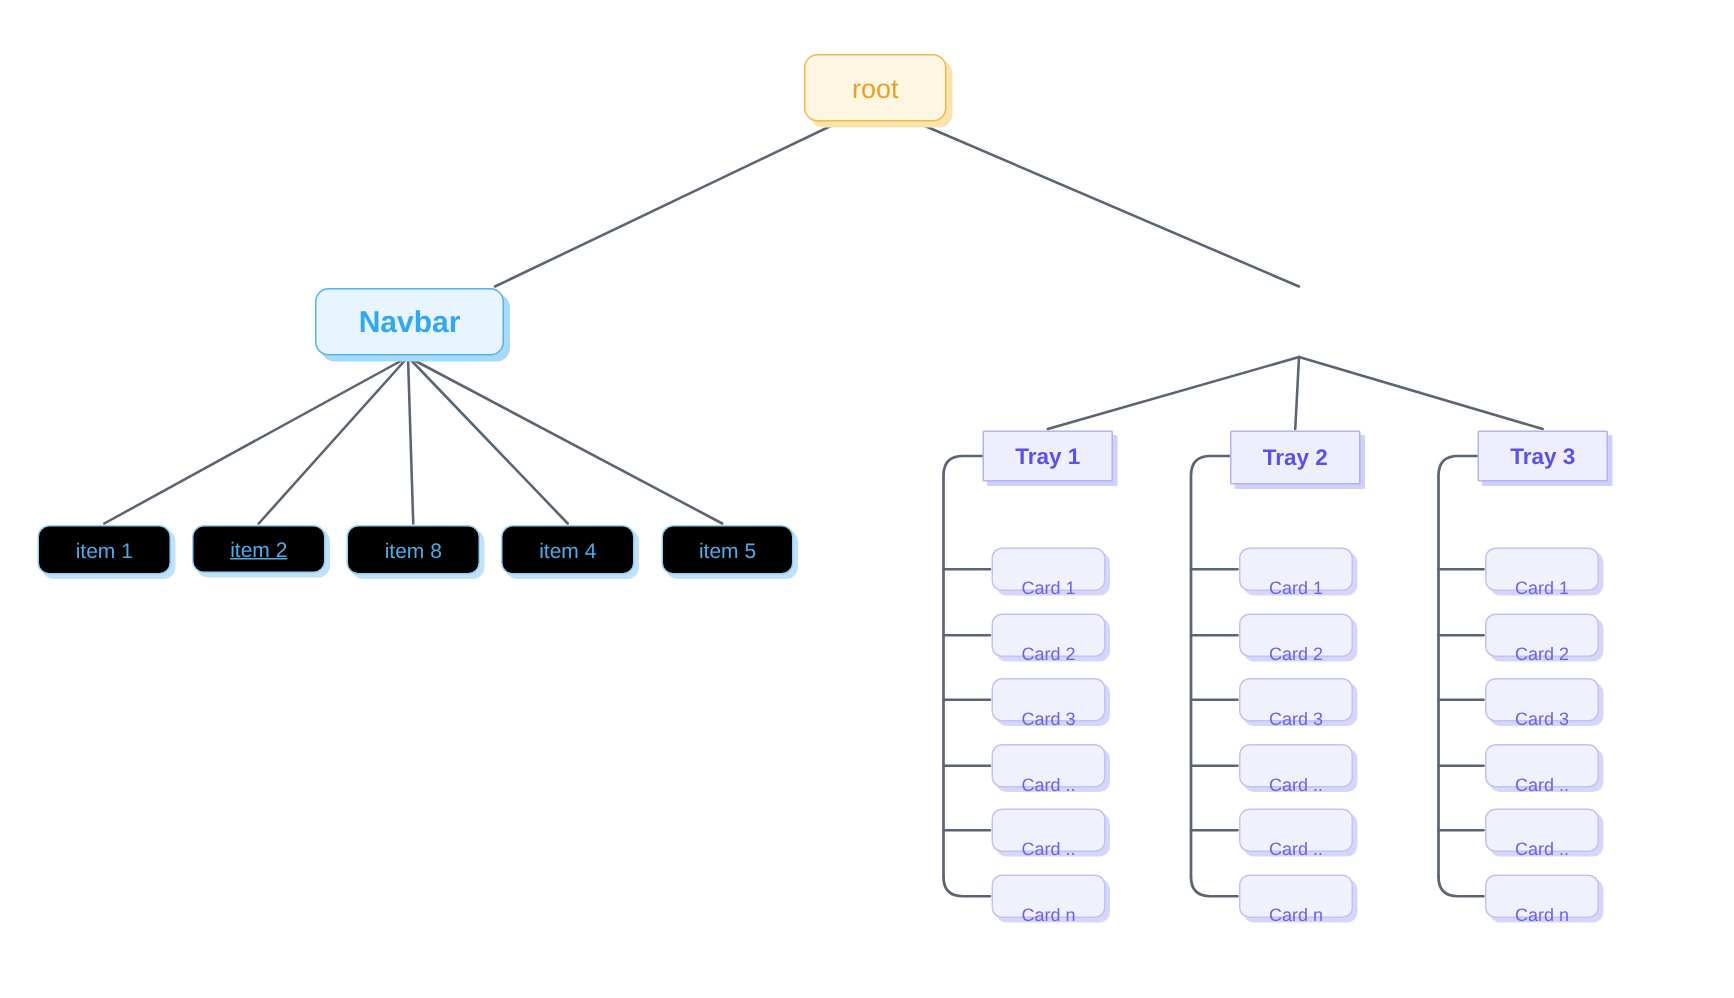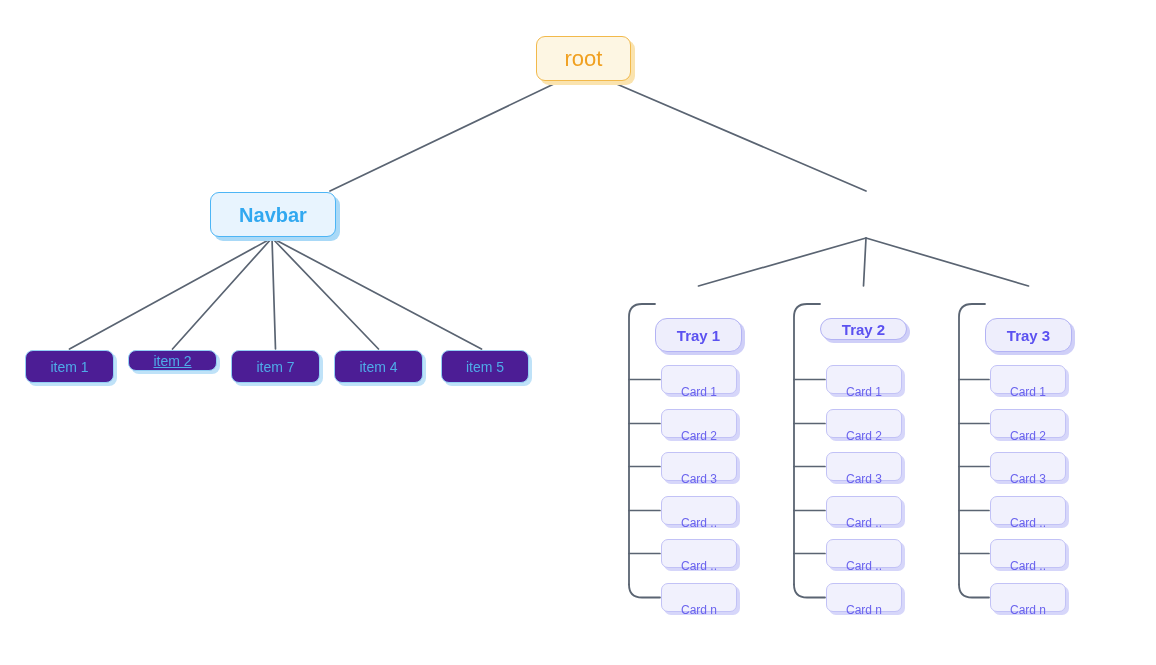--- a/index.html
+++ b/index.html
@@ -43,34 +43,34 @@
     line-height: 1;
   }
 
   
   .n-root {
     background: #fdf6e3;
     border-color: #f2b94b;
     color: #f0a020;
     box-shadow: 4px 4px 0 0 #fae3ae;
   }
-  .n-root .node-label { font-size: 22px; }
+  .n-root .node-label { font-size: 18px; }
 
   
   .n-navbar {
     background: #e8f4fe;
     border-color: #4db5f5;
     color: #31a8f0;
     box-shadow: 4px 4px 0 0 #a9d9f7;
   }
   .n-navbar .node-label { font-size: 20px; font-weight: bold; }
 
   
   .n-item {
-    background: #4c1d95;
+    background: #000000;
     border-color: #93d0f5;
     color: #4fabe8;
     box-shadow: 3px 3px 0 0 #bfe2f8;
     border-radius: 8px;
   }
   .n-item .node-label { font-size: 14px; }
 
   
   .n-traycontainer {
     background: #eeeefc;
@@ -79,22 +79,21 @@
     box-shadow: 4px 4px 0 0 #c7c7f6;
   }
   .n-traycontainer .node-label { font-size: 20px; font-weight: bold; }
 
   
   .n-tray {
     background: #eeeefc;
     border-color: #b3b3f4;
     color: #5b51f0;
     box-shadow: 3px 3px 0 0 #cfcff8;
-    border-radius: 12px;
-    margin-top: 31px;
+    border-radius: 1px;
   }
   .n-tray .node-label { font-size: 15px; font-weight: bold; }
 
   
   .n-card {
     background: #f1f1fd;
     border-color: #c2c2f6;
     color: #6a63ee;
     box-shadow: 3px 3px 0 0 #d6d6fa;
     border-radius: 7px;
@@ -146,25 +145,25 @@
 
   <div class="node n-navbar" style="left: 210px; top: 192px; width: 126px; height: 45px;">
     <span class="node-label">Navbar</span>
   </div>
 
 
   <div id="dyn">
       <div class="node n-item" style="left: 25px; top: 350px; width: 89px; height: 33px;">
         <span class="node-label">item 1</span>
       </div>
-      <div class="node n-item" style="left: 128px; top: 350px; width: 89px; height: 21px; text-decoration: underline;">
+      <div class="node n-item" style="left: 128px; top: 350px; width: 89px; height: 32px; text-decoration: underline;">
         <span class="node-label">item 2</span>
       </div>
       <div class="node n-item" style="left: 231px; top: 350px; width: 89px; height: 33px;">
-        <span class="node-label">item 7</span>
+        <span class="node-label">item 8</span>
       </div>
       <div class="node n-item" style="left: 334px; top: 350px; width: 89px; height: 33px;">
         <span class="node-label">item 4</span>
       </div>
       <div class="node n-item" style="left: 441px; top: 350px; width: 88px; height: 33px;">
         <span class="node-label">item 5</span>
       </div>
       <div class="node n-tray" style="left: 655px; top: 287px; width: 87px; height: 34px;">
         <span class="node-label">Tray 1</span>
       </div>
@@ -179,21 +178,21 @@
       </div>
       <div class="node n-card" style="left: 661px; top: 496px; width: 76px; height: 29px;">
         <span class="node-label">Card ..</span>
       </div>
       <div class="node n-card" style="left: 661px; top: 539px; width: 76px; height: 29px;">
         <span class="node-label">Card ..</span>
       </div>
       <div class="node n-card" style="left: 661px; top: 583px; width: 76px; height: 29px;">
         <span class="node-label">Card n</span>
       </div>
-      <div class="node n-tray" style="left: 820px; top: 287px; width: 87px; height: 22px;">
+      <div class="node n-tray" style="left: 820px; top: 287px; width: 87px; height: 36px;">
         <span class="node-label">Tray 2</span>
       </div>
       <div class="node n-card" style="left: 826px; top: 365px; width: 76px; height: 29px;">
         <span class="node-label">Card 1</span>
       </div>
       <div class="node n-card" style="left: 826px; top: 409px; width: 76px; height: 29px;">
         <span class="node-label">Card 2</span>
       </div>
       <div class="node n-card" style="left: 826px; top: 452px; width: 76px; height: 29px;">
         <span class="node-label">Card 3</span>

